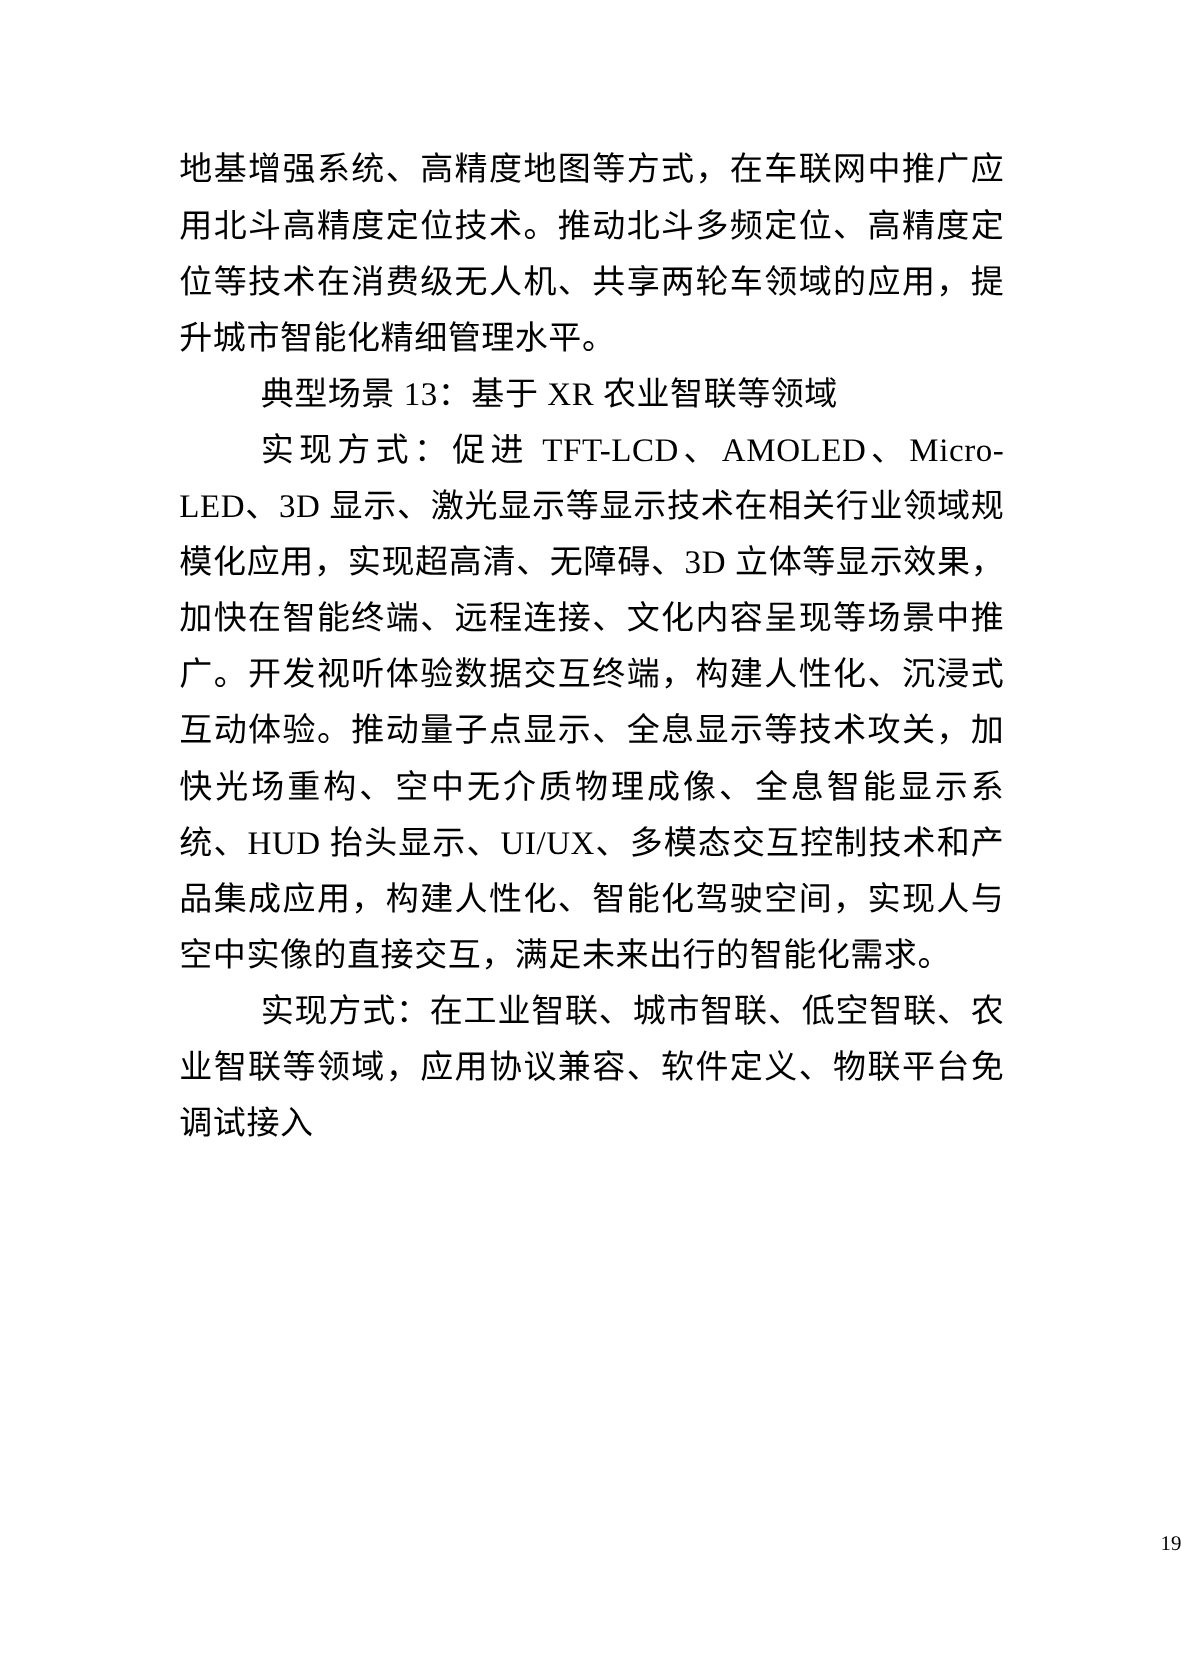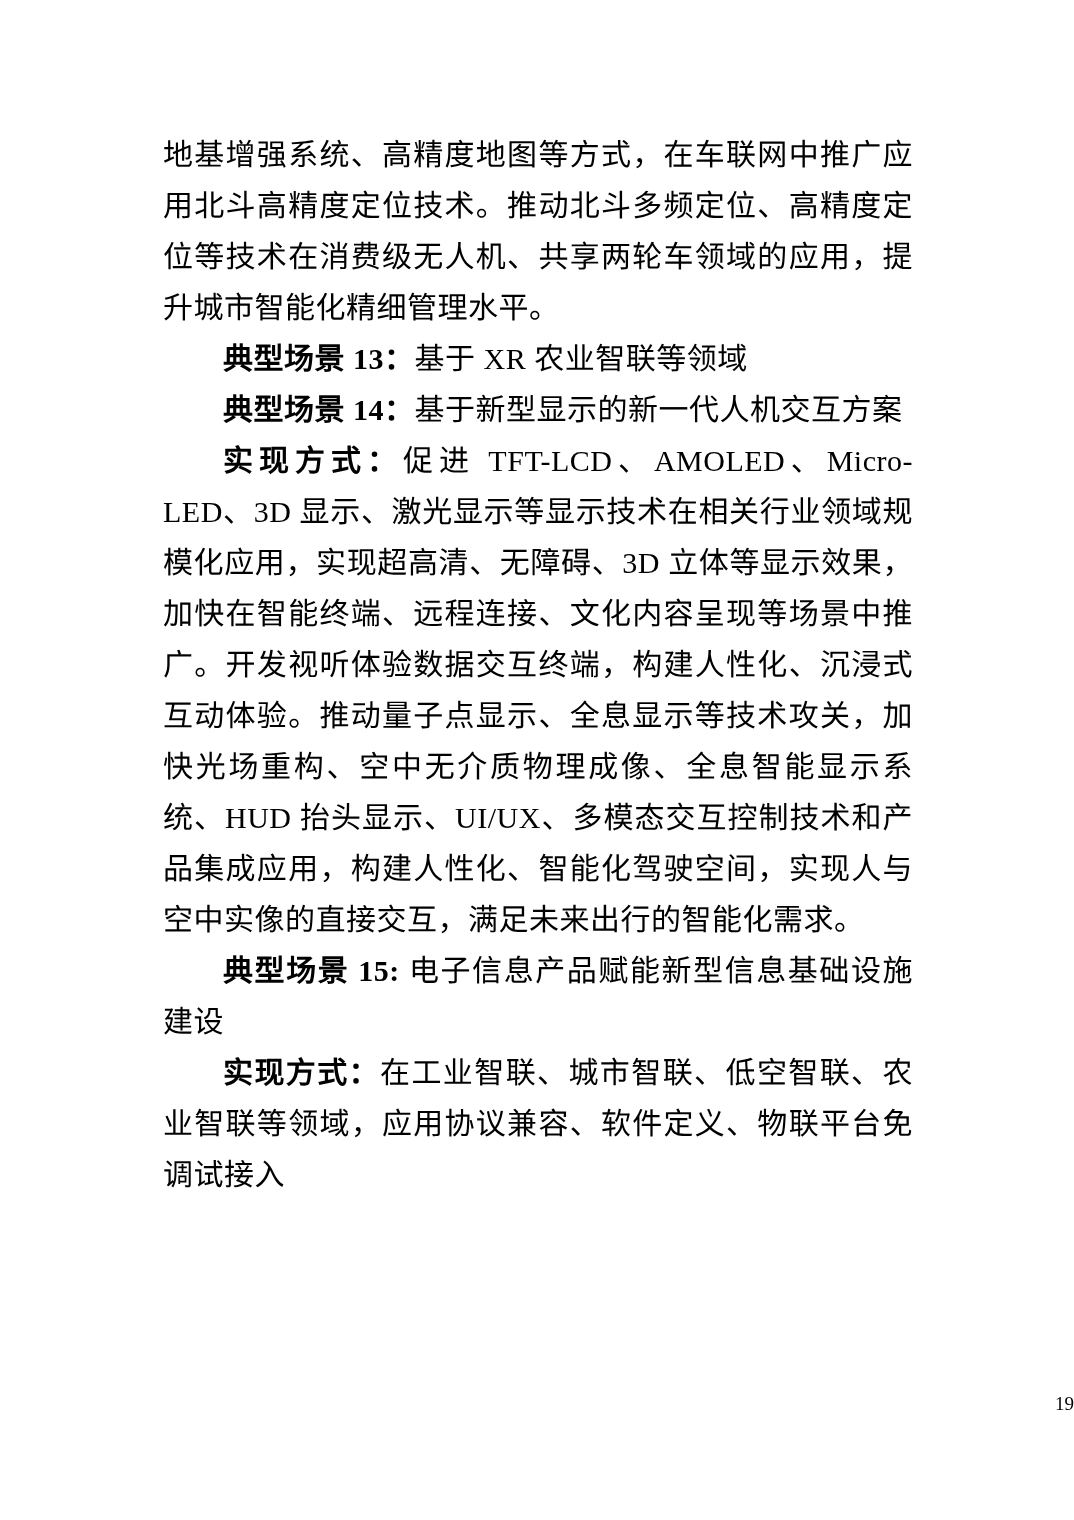--- a/index.html
+++ b/index.html
@@ -28,40 +28,39 @@
     font-size: 30px;
     line-height: 51px;
     text-align: justify;
     text-align-last: left;
     letter-spacing: 0.5px;
   }
   .text-block p.indent {
     text-indent: 2em;
   }
   .text-block .bold {
-    font-weight: 700;
+    font-weight: 400;
+    margin-left: 14px;
   }
   .footer {
     position: absolute;
     left: 0;
     top: 1392px;
     width: 1074px;
     text-align: right;
     font-size: 19px;
     line-height: 24px;
     font-family: "Liberation Serif", "DejaVu Serif", serif;
     color: #000000;
   }
 </style>
 </head>
 <body>
 
 <div class="page">
   <div class="text-block">
       <p><span>地基增强系统、高精度地图等方式，在车联网中推广应用北斗高精度定位技术。推动北斗多频定位、高精度定位等技术在消费级无人机、共享两轮车领域的应用，提升城市智能化精细管理水平。</span></p>
       <p class="indent"><span class="bold">典型场景 13：</span><span>基于 XR 农业智联等领域</span></p>
-      <p class="indent"><span class="bold">典型场景 14：</span><span>基于新型显示的新一代人机交互方案</span></p>
       <p class="indent"><span class="bold">实现方式：</span><span>促进 TFT-LCD、AMOLED、Micro-LED、3D 显示、激光显示等显示技术在相关行业领域规模化应用，实现超高清、无障碍、3D 立体等显示效果，加快在智能终端、远程连接、文化内容呈现等场景中推广。开发视听体验数据交互终端，构建人性化、沉浸式互动体验。推动量子点显示、全息显示等技术攻关，加快光场重构、空中无介质物理成像、全息智能显示系统、HUD 抬头显示、UI/UX、多模态交互控制技术和产品集成应用，构建人性化、智能化驾驶空间，实现人与空中实像的直接交互，满足未来出行的智能化需求。</span></p>
-      <p class="indent"><span class="bold">典型场景 15: </span><span>电子信息产品赋能新型信息基础设施建设</span></p>
       <p class="indent"><span class="bold">实现方式：</span><span>在工业智联、城市智联、低空智联、农业智联等领域，应用协议兼容、软件定义、物联平台免调试接入</span></p>
     </div>
   <div class="footer">19</div>
 </div>
 
 </body></html>

